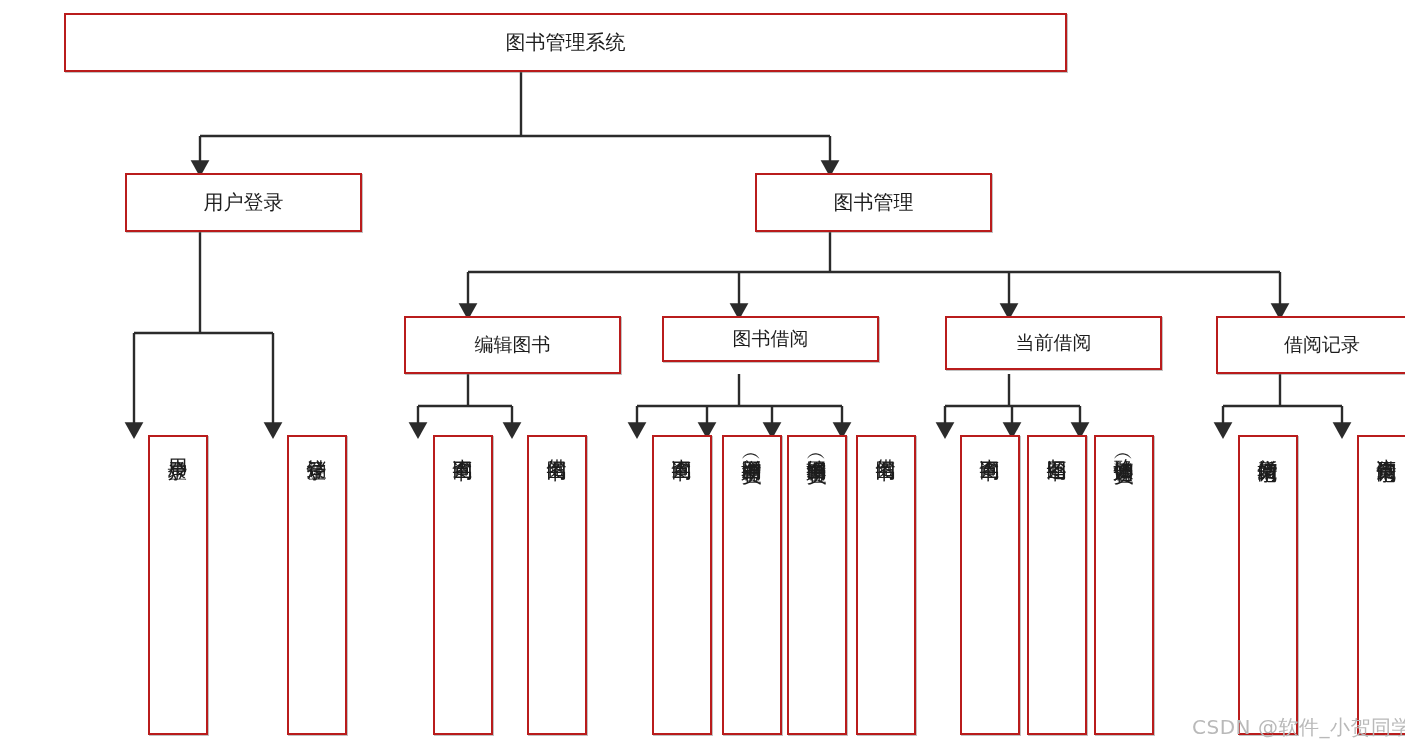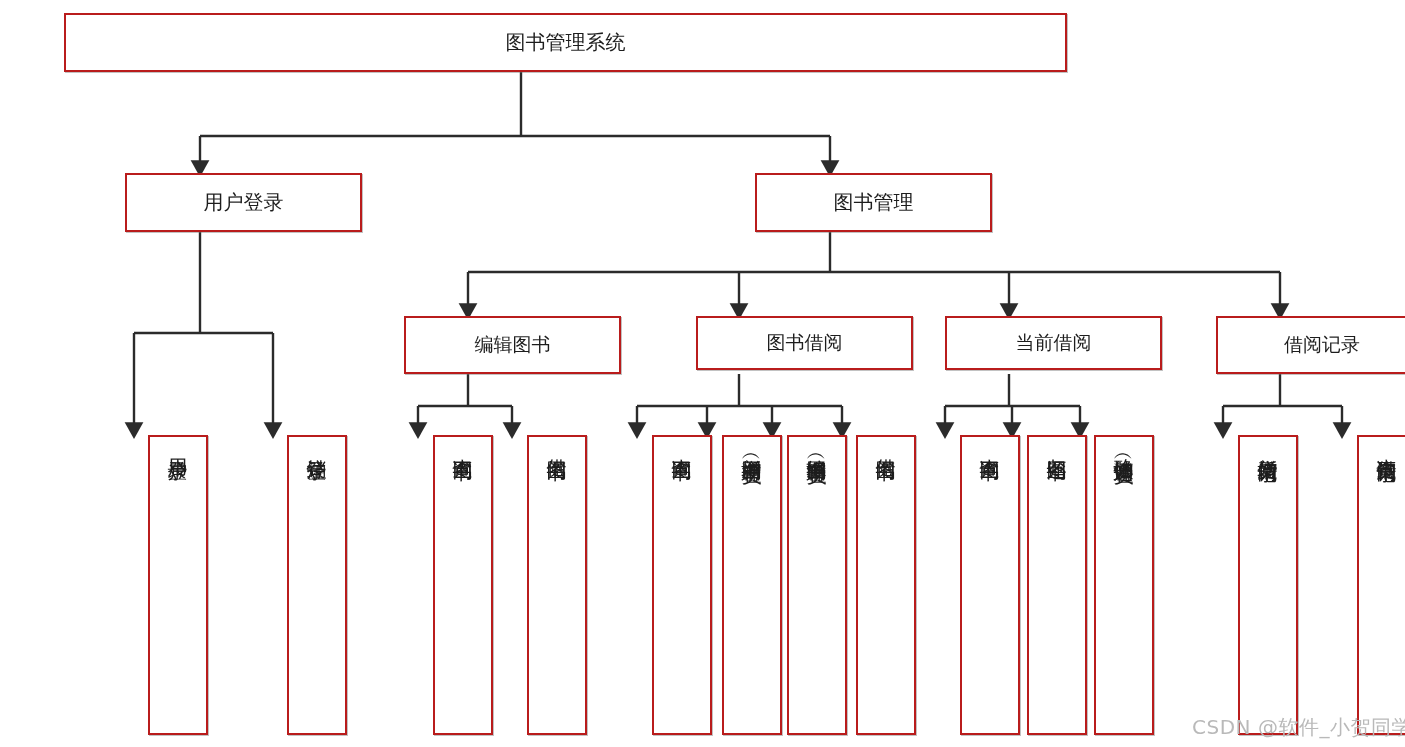--- a/index.html
+++ b/index.html
@@ -138,21 +138,21 @@
   <div class="node level1" style="left:81px; top:173px; width:237px; height:59px;">
     <span class="node-label">用户登录</span>
   </div>
   <div class="node level1" style="left:711px; top:173px; width:237px; height:59px;">
     <span class="node-label">图书管理</span>
   </div>
 
   <div class="node level2" style="left:360px; top:316px; width:217px; height:58px;">
     <span class="node-label">编辑图书</span>
   </div>
-  <div class="node level2" style="left:652px; top:316px; width:217px; height:54px;">
+  <div class="node level2" style="left:618px; top:316px; width:217px; height:46px;">
     <span class="node-label">图书借阅</span>
   </div>
   <div class="node level2" style="left:901px; top:316px; width:217px; height:54px;">
     <span class="node-label">当前借阅</span>
   </div>
   <div class="node level2" style="left:1172px; top:316px; width:212px; height:58px;">
     <span class="node-label">借阅记录</span>
   </div>
 
   <div class="node leaf" style="left:104px; top:435px; width:60px; height:300px;">

